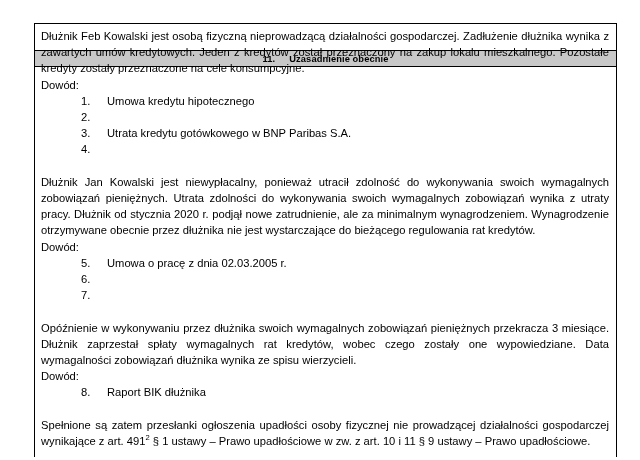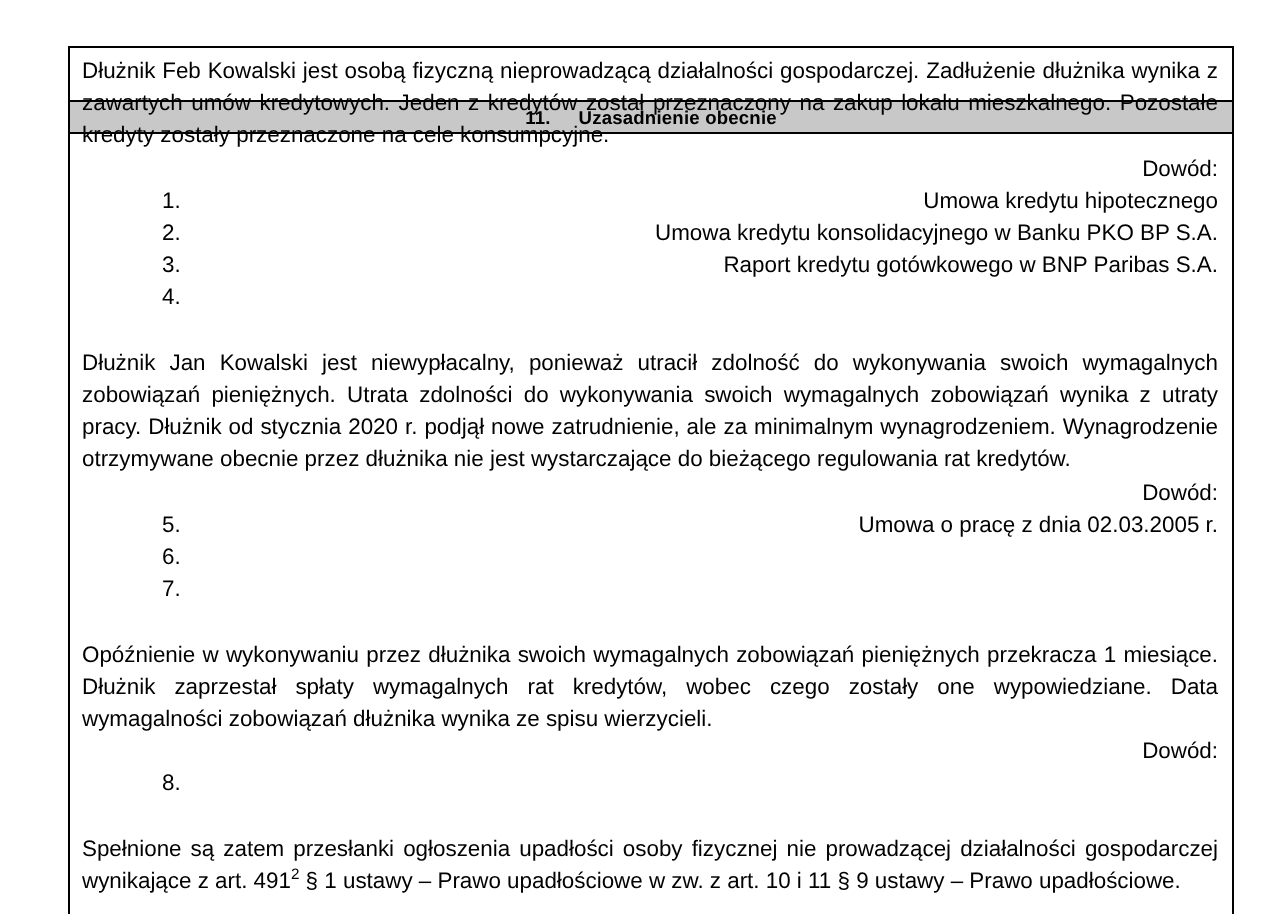--- a/index.html
+++ b/index.html
@@ -62,21 +62,21 @@
     text-justify: inter-word;
     margin: 0;
   }
   .para.last-line-left {
     text-align-last: left;
   }
   .label {
     font-size: 11.2px;
     line-height: 16.2px;
     margin: 0;
-    text-align: right;
+    text-align: left;
   }
   .spacer {
     height: 16.2px;
   }
   ol.evidence {
     margin: 0;
     padding: 0;
     list-style: none;
   }
   ol.evidence li {
@@ -86,21 +86,20 @@
     align-items: baseline;
     padding-left: 40px;
   }
   ol.evidence li .num {
     width: 26px;
     flex: none;
     text-align: left;
   }
   ol.evidence li .txt {
     flex: 1;
-    text-align: right;
   }
   sup {
     font-size: 0.68em;
     vertical-align: super;
     line-height: 0;
   }
 </style>
 </head>
 <body>
 
@@ -117,25 +116,24 @@
 
     <p class="para">Dłużnik Feb Kowalski jest osobą fizyczną nieprowadzącą działalności gospodarczej. Zadłużenie dłużnika wynika z zawartych umów kredytowych. Jeden z kredytów został przeznaczony na zakup lokalu mieszkalnego. Pozostałe kredyty zostały przeznaczone na cele konsumpcyjne.</p>
     <p class="label">Dowód:</p>
     <ol class="evidence">
       <li>
         <span class="num">1.</span>
         <span class="txt">Umowa kredytu hipotecznego</span>
       </li>
       <li>
         <span class="num">2.</span>
-        <span class="txt">Umowa kredytu konsolidacyjnego w Banku PKO BP S.A.</span>
       </li>
       <li>
         <span class="num">3.</span>
-        <span class="txt">Raport kredytu gotówkowego w BNP Paribas S.A.</span>
+        <span class="txt">Utrata kredytu gotówkowego w BNP Paribas S.A.</span>
       </li>
       <li>
         <span class="num">4.</span>
       </li>
     </ol>
 
     <div class="spacer"></div>
 
     <p class="para">Dłużnik Jan Kowalski jest niewypłacalny, ponieważ utracił zdolność do wykonywania swoich wymagalnych zobowiązań pieniężnych. Utrata zdolności do wykonywania swoich wymagalnych zobowiązań wynika z utraty pracy. Dłużnik od stycznia 2020 r. podjął nowe zatrudnienie, ale za minimalnym wynagrodzeniem. Wynagrodzenie otrzymywane obecnie przez dłużnika nie jest wystarczające do bieżącego regulowania rat kredytów.</p>
     <p class="label">Dowód:</p>
@@ -147,25 +145,26 @@
       <li>
         <span class="num">6.</span>
       </li>
       <li>
         <span class="num">7.</span>
       </li>
     </ol>
 
     <div class="spacer"></div>
 
-    <p class="para">Opóźnienie w wykonywaniu przez dłużnika swoich wymagalnych zobowiązań pieniężnych przekracza 1 miesiące. Dłużnik zaprzestał spłaty wymagalnych rat kredytów, wobec czego zostały one wypowiedziane. Data wymagalności zobowiązań dłużnika wynika ze spisu wierzycieli.</p>
+    <p class="para">Opóźnienie w wykonywaniu przez dłużnika swoich wymagalnych zobowiązań pieniężnych przekracza 3 miesiące. Dłużnik zaprzestał spłaty wymagalnych rat kredytów, wobec czego zostały one wypowiedziane. Data wymagalności zobowiązań dłużnika wynika ze spisu wierzycieli.</p>
     <p class="label">Dowód:</p>
     <ol class="evidence">
       <li>
         <span class="num">8.</span>
+        <span class="txt">Raport BIK dłużnika</span>
       </li>
     </ol>
 
     <div class="spacer"></div>
 
     <p class="para last-line-left"><span>Spełnione są zatem przesłanki ogłoszenia upadłości osoby fizycznej nie prowadzącej działalności gospodarczej wynikające z art. 491</span><sup>2</sup><span> § 1 ustawy – Prawo upadłościowe w zw. z art. 10 i 11 § 9 ustawy – Prawo upadłościowe.</span></p>
 
   </div>
 </div>
 

